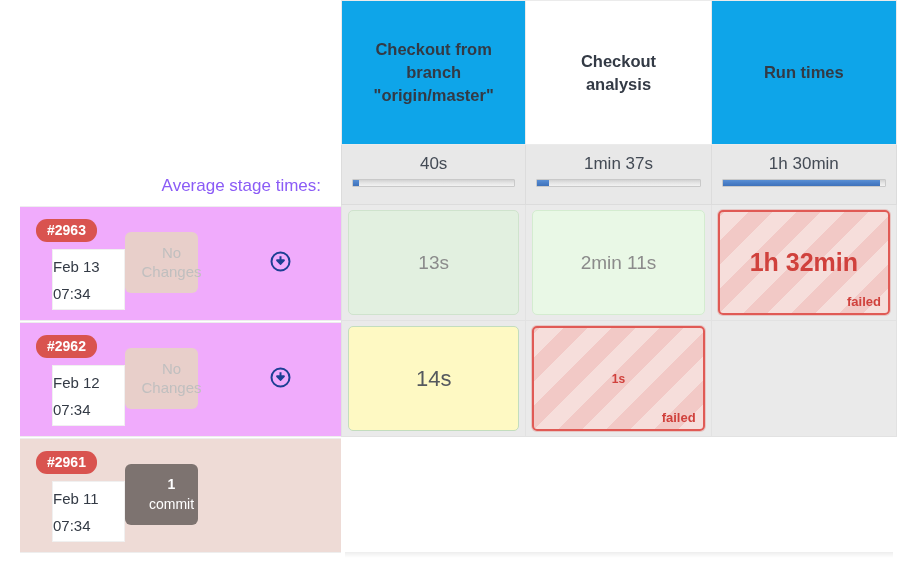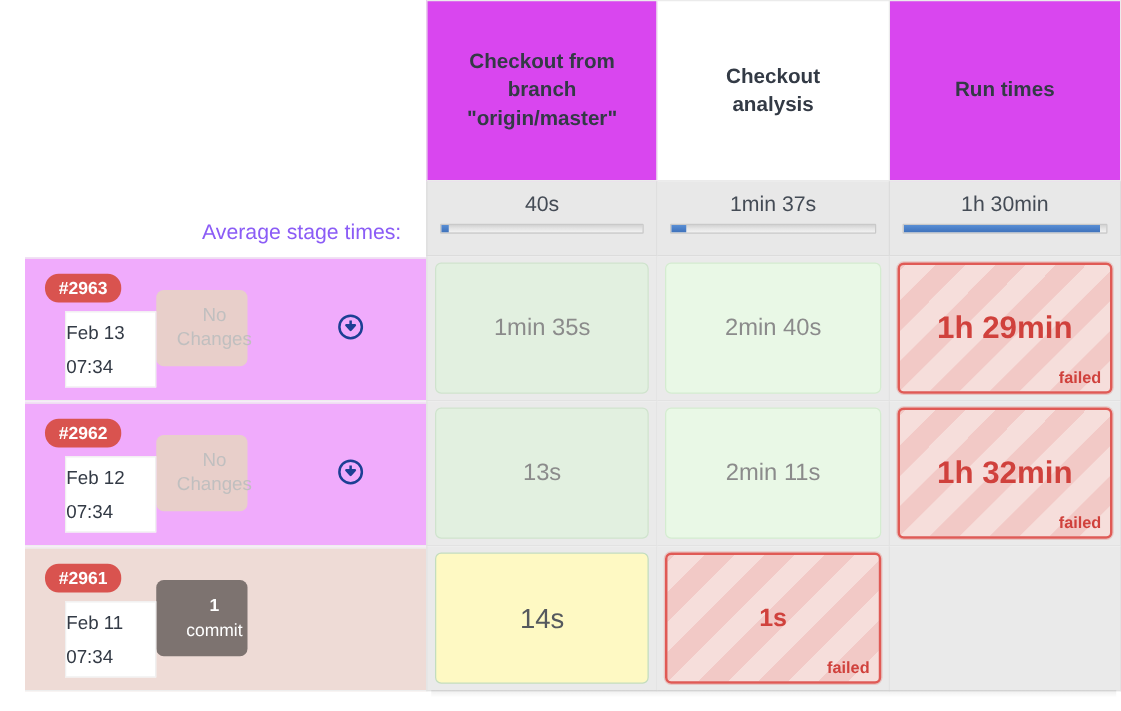--- a/index.html
+++ b/index.html
@@ -30,21 +30,21 @@
   .stage-head-row th {
     width: 178px;
     height: 145px;
     vertical-align: middle;
     text-align: center;
     font-size: 16.5px;
     font-weight: bold;
     color: #333a45;
     line-height: 1.38;
     padding: 4px 10px;
-    background: #d946ef;
+    background: #0ea5e9;
     border-right: 1px solid #ebebeb;
     border-bottom: 1px solid #ebebeb;
     border-top: 1px solid #ebebeb;
   }
   .stage-head-row th.alt { background: #ffffff; }
   .stage-head-row th:first-child { border-left: 1px solid #ebebeb; }
 
   .avg-row td {
     height: 60px;
     vertical-align: top;
@@ -121,21 +121,21 @@
         -45deg,
         #f6dedb 0px, #f6dedb 17px,
         #f2c9c6 17px, #f2c9c6 34px
       );
     border: 2px solid #e05a55;
     color: #d0413c;
     font-weight: bold;
     box-shadow: 0 0 0 1px rgba(224,90,85,.25);
   }
   .cell.fail.big .lbl { font-size: 25px; }
-  .cell.fail.small .lbl { font-size: 20px; }
+  .cell.fail.small .lbl { font-size: 12px; }
 
   .failed-tag {
     position: absolute;
     right: 7px; bottom: 4px;
     font-size: 13px;
     font-weight: bold;
     color: #d0413c;
   }
 
   .cell.empty {
@@ -341,38 +341,20 @@
             </div>
         </td>
         <td>
           <div class="avg-val">1h 30min</div>
           <div class="avg-bar">
               <i style="width:97%"></i>
             </div>
         </td>
       </tr>
 
-      <tr class="stage-body-row">
-        <td>
-          <div class="cell ok">
-            <span class="lbl">1min 35s</span>
-          </div>
-        </td>
-        <td>
-          <div class="cell ok light">
-            <span class="lbl">2min 40s</span>
-          </div>
-        </td>
-        <td>
-          <div class="cell fail big">
-            <span class="lbl">1h 29min</span>
-            <span class="failed-tag">failed</span>
-          </div>
-        </td>
-      </tr>
 
       <tr class="stage-body-row">
         <td>
           <div class="cell ok">
             <span class="lbl">13s</span>
           </div>
         </td>
         <td>
           <div class="cell ok light">
             <span class="lbl">2min 11s</span>

